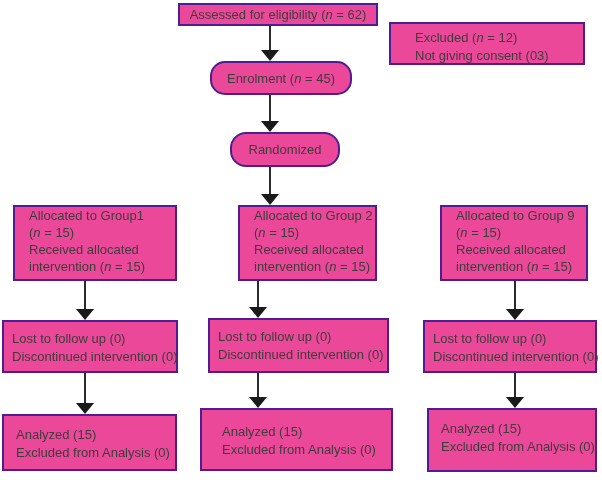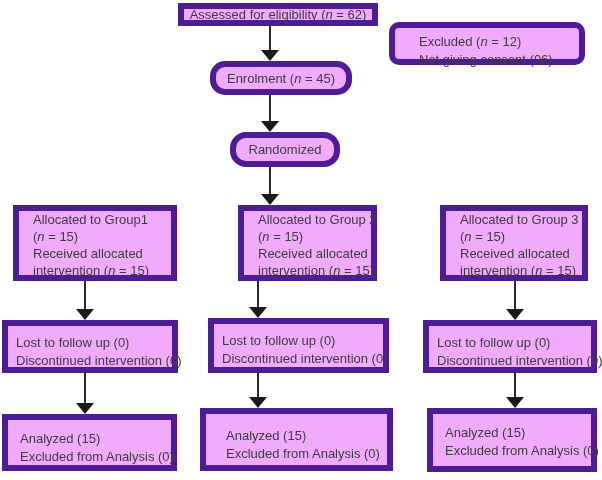--- a/index.html
+++ b/index.html
@@ -9,31 +9,31 @@
     height: 480px;
     background: #ffffff;
     font-family: "Liberation Sans", "DejaVu Sans", sans-serif;
     font-size: 13px;
     color: #3d3d3d;
     overflow: hidden;
   }
   .bx {
     position: absolute;
     box-sizing: border-box;
-    border: 6px solid #4c1d95;
-    background: #f0abfc;
+    border: 2px solid #4c1d95;
+    background: #ec4899;
     line-height: 17px;
   }
   .bx.center {
     display: flex;
     align-items: center;
     justify-content: center;
     text-align: center;
   }
-  .bx.pad-excluded { padding: 5px 4px 0 24px; line-height: 18px; border-radius: 10px; }
+  .bx.pad-excluded { padding: 5px 4px 0 24px; line-height: 18px; }
   .bx.pad-alloc    { padding: 0 4px 0 14px; line-height: 17px; }
   .bx.pad-follow   { padding: 8px 2px 8px 8px;  line-height: 18px; }
   .bx.pad-anal     { padding: 10px 2px 0 12px; line-height: 18px; }
   .bx.pad-anal-mid { padding: 13px 2px 0 20px; line-height: 18px; }
   .ln { white-space: nowrap; }
   .it { font-style: italic; }
   .arrow { position: absolute; width: 18px; }
   .arrow::before {
     content: "";
     position: absolute;
@@ -60,21 +60,21 @@
 <body>
 
 <div id="stage">
 
   <div class="bx center" style="left:178px;top:3px;width:200px;height:23px;">
     <div class="ln"><span>Assessed for eligibility (</span><span class="it">n</span><span> = 62)</span></div>
   </div>
 
   <div class="bx pad-excluded" style="left:389px;top:22px;width:196px;height:43px;">
     <div class="ln"><span>Excluded (</span><span class="it">n</span><span> = 12)</span></div>
-    <div class="ln"><span>Not giving consent (06)</span></div>
+    <div class="ln"><span>Not giving consent (03)</span></div>
   </div>
 
   <div class="bx center" style="left:210px;top:61px;width:142px;height:34px;border-radius:15px;">
     <div class="ln"><span>Enrolment (</span><span class="it">n</span><span> = 45)</span></div>
   </div>
 
   <div class="bx center" style="left:230px;top:132px;width:110px;height:35px;border-radius:16px;">
     <div class="ln"><span>Randomized</span></div>
   </div>
 
@@ -86,21 +86,21 @@
   </div>
 
   <div class="bx pad-alloc" style="left:238px;top:205px;width:139px;height:76px;">
     <div class="ln"><span>Allocated to Group 2</span></div>
     <div class="ln"><span>(</span><span class="it">n</span><span> = 15)</span></div>
     <div class="ln"><span>Received allocated</span></div>
     <div class="ln"><span>intervention (</span><span class="it">n</span><span> = 15)</span></div>
   </div>
 
   <div class="bx pad-alloc" style="left:440px;top:205px;width:148px;height:76px;">
-    <div class="ln"><span>Allocated to Group 3</span></div>
+    <div class="ln"><span>Allocated to Group 9</span></div>
     <div class="ln"><span>(</span><span class="it">n</span><span> = 15)</span></div>
     <div class="ln"><span>Received allocated</span></div>
     <div class="ln"><span>intervention (</span><span class="it">n</span><span> = 15)</span></div>
   </div>
 
   <div class="bx pad-follow" style="left:2px;top:320px;width:176px;height:53px;">
     <div class="ln"><span>Lost to follow up (0)</span></div>
     <div class="ln"><span>Discontinued intervention (0)</span></div>
   </div>
 

